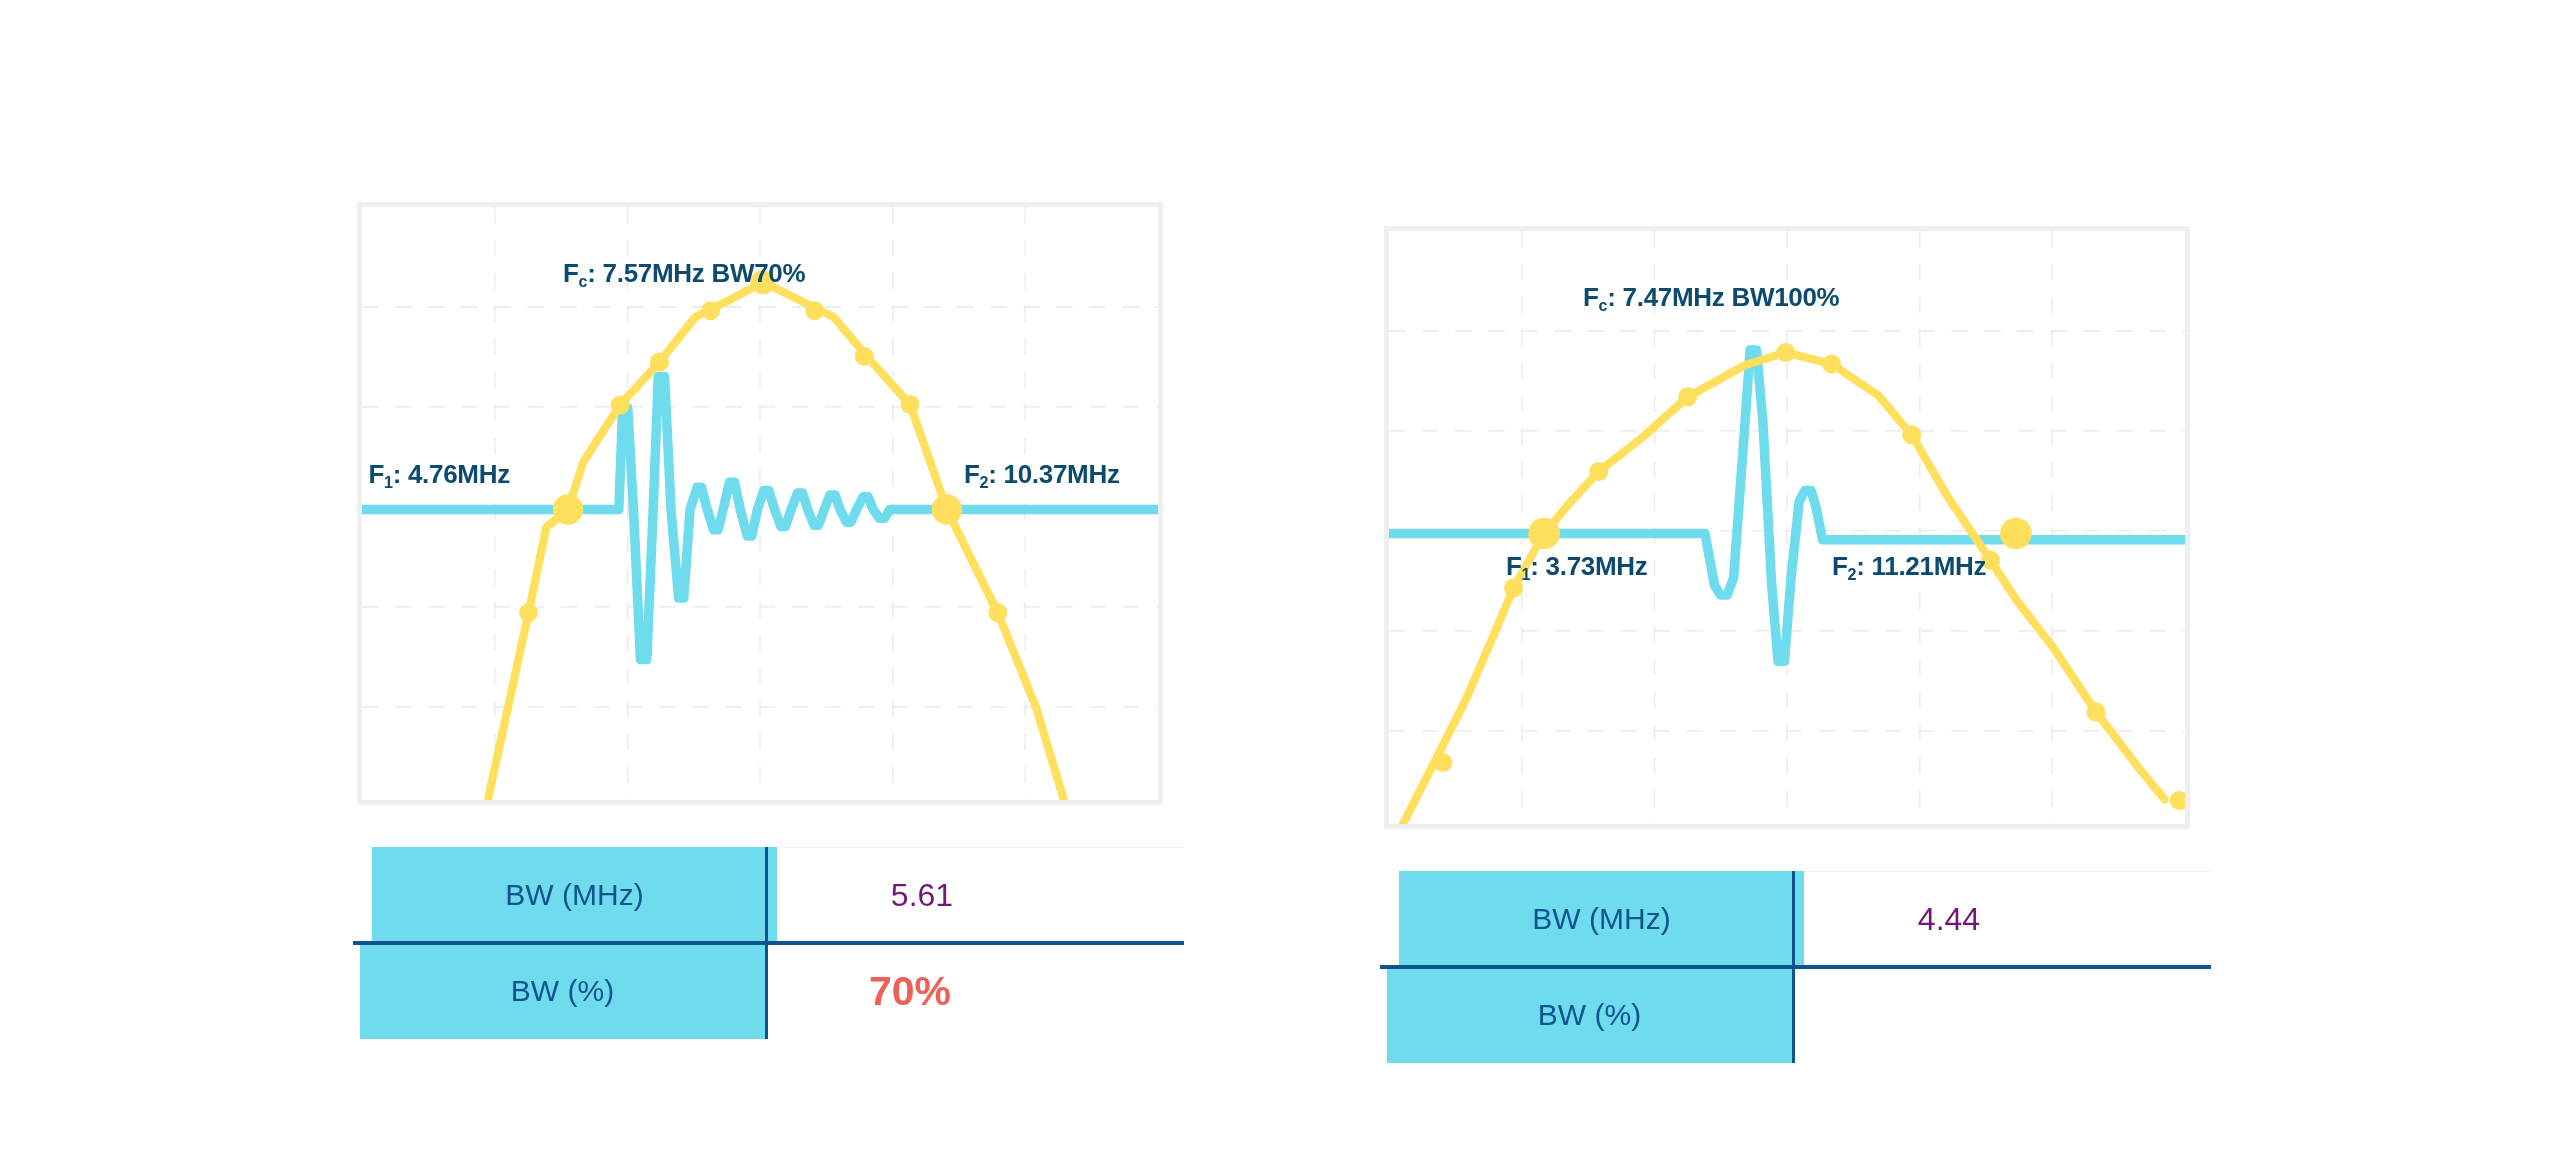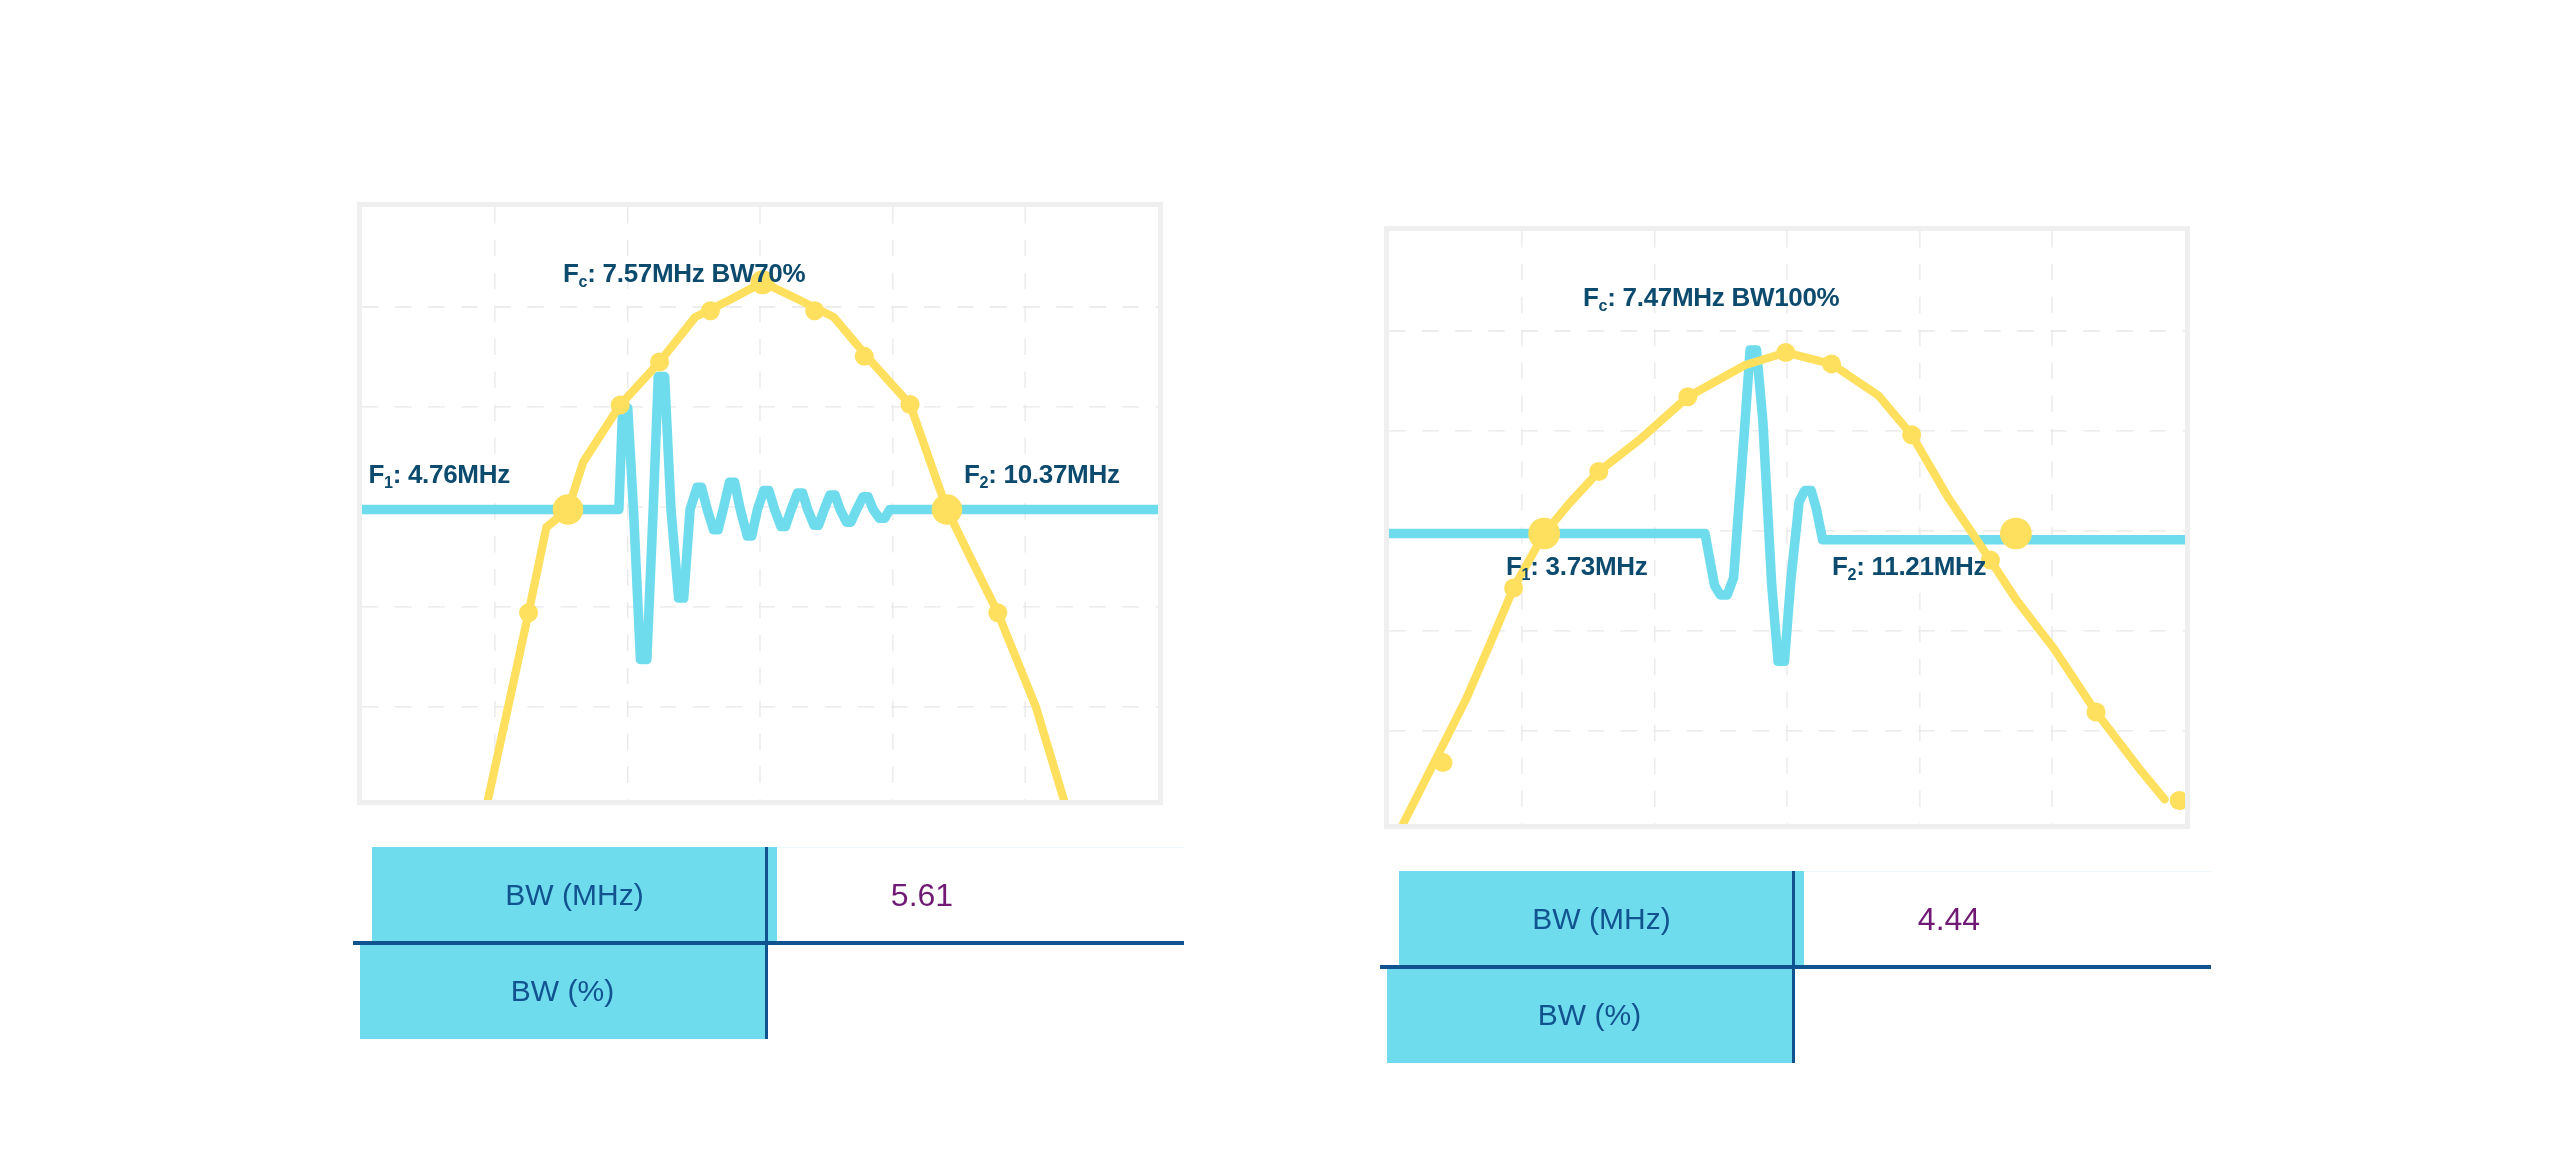--- a/index.html
+++ b/index.html
@@ -211,20 +211,23 @@
 
     <div class="bw-row bw-row-1">
       <div class="bw-head-cell">BW (MHz)</div>
       <div class="bw-val-cell">
         <span class="bw-mhz-value">5.61</span>
       </div>
     </div>
 
     <div class="bw-row bw-row-2">
       <div class="bw-head-cell">BW (%)</div>
+      <div class="bw-val-cell">
+        <span class="bw-pct-value">70%</span>
+      </div>
     </div>
 
     <div class="bw-sep"></div>
     <div class="bw-divider"></div>
   </div>
 </div>
 
 <div class="panel" id="panel-right">
 
   <div class="chart-frame">

